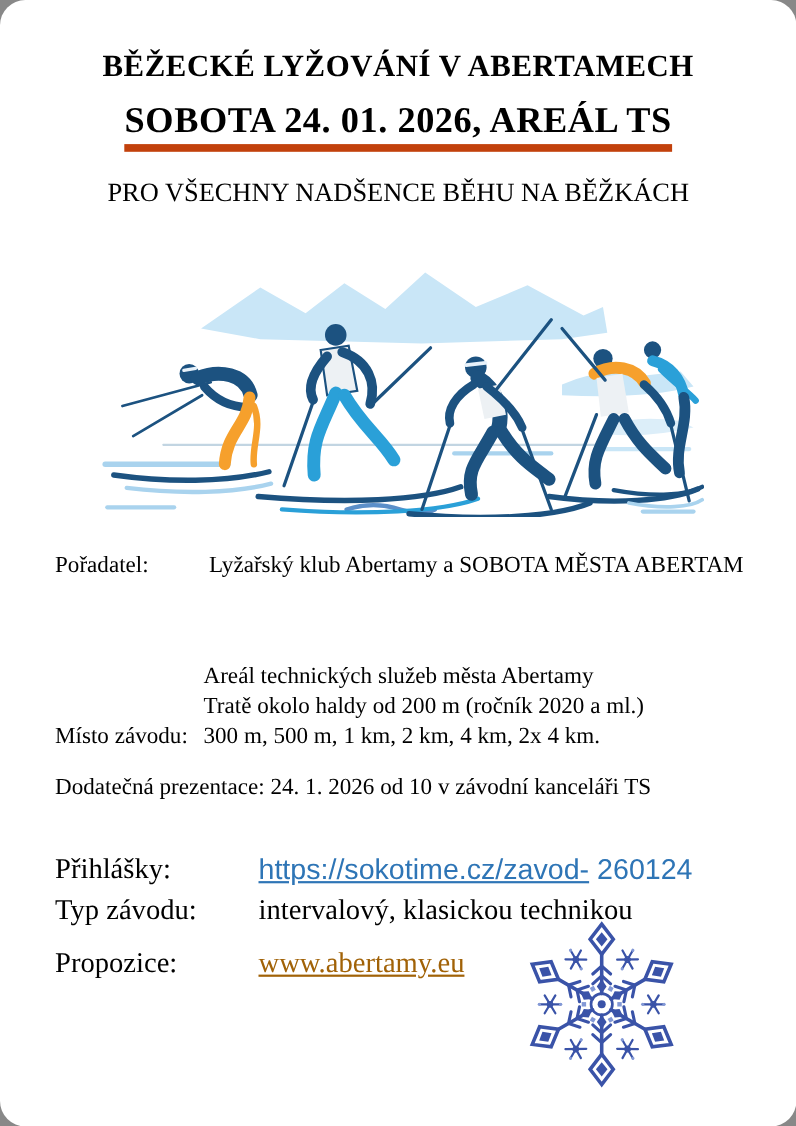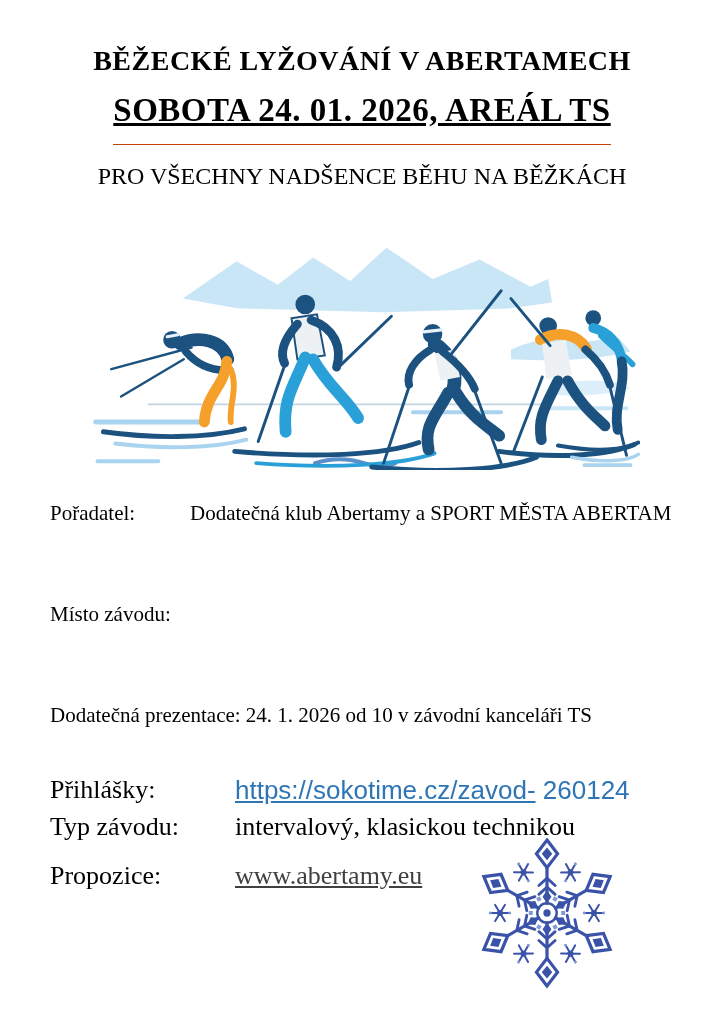--- a/index.html
+++ b/index.html
@@ -1,41 +1,41 @@
 <!DOCTYPE html>
 <html><head>
 <meta charset="utf-8">
 <style>
   html,body{margin:0;padding:0;background:#888;}
   .page{
     position:relative; width:724px; height:1024px; background:#ffffff;
     font-family:"Liberation Serif","DejaVu Serif",serif; color:#000;
-    overflow:hidden; margin:0 auto;
+    overflow:hidden; margin:0 auto;border-radius:23px;
   }
   .title1{position:absolute;top:45px;left:0;right:0;text-align:center;
     font-size:28px;font-weight:bold;letter-spacing:.5px;}
   .title2{position:absolute;top:92px;left:0;right:0;text-align:center;
     font-size:33px;font-weight:bold;letter-spacing:.5px;}
-  .title2 .u{border-bottom:1px solid #c2410c;padding-bottom:16px;text-decoration:underline;}
+  .title2 .u{border-bottom:7px solid #c2410c;padding-bottom:3px;}
   .title3{position:absolute;top:163px;left:0;right:0;text-align:center;
     font-size:24px;font-weight:normal;}
   .illustration{position:absolute;top:230px;left:88px;width:552px;height:240px;}
   .illustration svg{display:block;width:100%;height:100%;}
   .row{position:absolute;left:50px;display:flex;font-size:21px;line-height:27px;align-items:flex-end;}
   .lab{flex:0 0 auto;}
   .w140{width:140px;} .w168{width:168px;} .w135{width:135px;}
   .bold{font-weight:bold;}
   .bigrow{position:absolute;left:50px;display:flex;font-size:26px;line-height:34px;}
   .w185{width:185px;}
   a{cursor:pointer;}
   .link-sans{font-family:Liberation Sans, sans-serif;
     color:#2e75b6;text-decoration:underline;margin-top:32px;}
   .link-sans-suffix{font-family:"Liberation Sans","DejaVu Sans",sans-serif;
     color:#2e75b6;text-decoration:none;}
-  .link-serif{color:#404040;text-decoration:underline;}
+  .link-serif{color:#a16207;text-decoration:underline;}
   .snowflake{position:absolute;left:466px;top:832px;width:162px;height:162px;}
   .snowflake svg{display:block;width:100%;height:100%;}
 </style>
 </head>
 <body>
 
 <div class="page">
 
   <div class="title1">BĚŽECKÉ LYŽOVÁNÍ V ABERTAMECH</div>
   <div class="title2">
@@ -122,26 +122,31 @@
         <path d="M522 108 C536 122 548 130 554 137" stroke="#2aa0d8" stroke-width="6"></path>
         <path d="M543 134 C548 158 534 180 539 204" stroke="#1c5280" stroke-width="10"></path>
         <path d="M478 220 C516 227 546 225 560 217" stroke="#1c5280" stroke-width="4"></path>
         <path d="M492 232 C524 238 550 236 560 229" stroke="#a9d3ee" stroke-width="3.5"></path>
       </g>
     </svg>
   </div>
 
   <div class="row" style="top:500px">
     <span class="lab w140">Pořadatel:</span>
-    <span>Dodatečná klub Abertamy a SPORT MĚSTA ABERTAM</span>
+    <span>Lyžařský klub Abertamy a SOBOTA MĚSTA ABERTAM</span>
   </div>
 
 
   <div class="row" style="top:601px">
     <span class="lab w135">Místo závodu:</span>
+    <span>
+      <div>Areál technických služeb města Abertamy</div>
+      <div>Tratě okolo haldy od 200 m (ročník 2020 a ml.)</div>
+      <div>300 m, 500 m, 1 km, 2 km, 4 km, 2x 4 km.</div>
+    </span>
   </div>
 
   <div class="row" style="top:702px">
     <span>Dodatečná prezentace: 24. 1. 2026 od 10 v závodní kanceláři TS</span>
   </div>
 
   <div class="bigrow" style="top:773px">
     <span class="lab w185">Přihlášky:</span>
     <span><a class="link-sans">https://sokotime.cz/zavod-</a><span class="link-sans-suffix"> 260124</span></span>
   </div>

